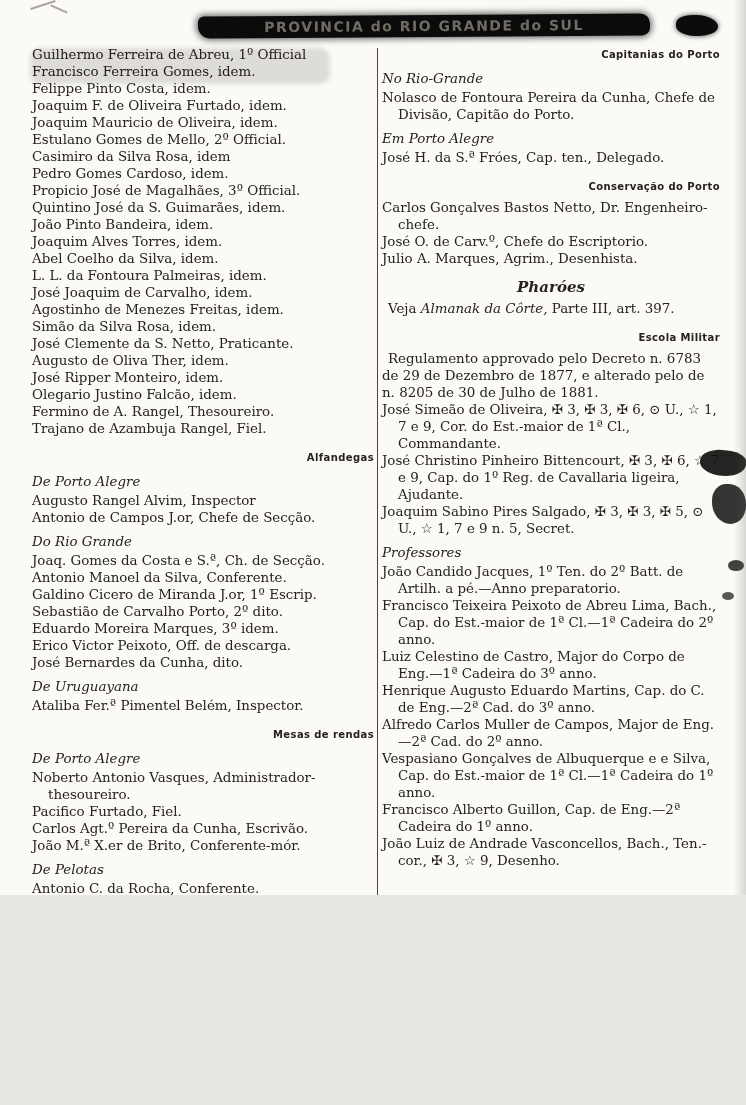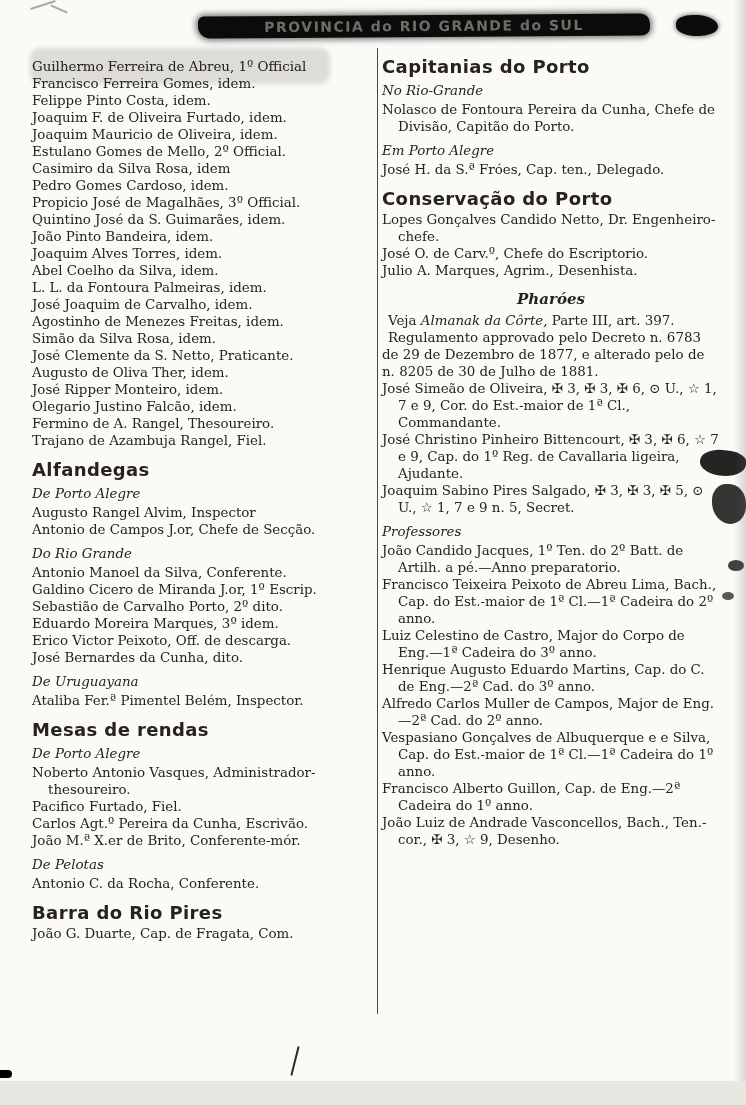--- a/index.html
+++ b/index.html
@@ -1,44 +1,44 @@
 <!DOCTYPE html>
 <html style="--paper: #fbfaf6; --ink: #26231e; --band: #0b0b0b;"><head>
 <meta charset="utf-8">
 <style>
   :root{
     --paper:#fbfaf6; --ink:#26231e; --band:#0b0b0b;
   }
   html,body{margin:0;padding:0;background:#e9e7e1;}
-  .page{position:relative;width:746px;height:1081px;background:var(--paper);overflow:hidden;
+  .page{position:relative;width:746px;height:895px;background:var(--paper);overflow:hidden;
         font-family:"DejaVu Serif","Liberation Serif",serif;color:var(--ink);}
   .edge-shade{position:absolute;right:0;top:0;width:12px;height:100%;
         background:linear-gradient(to left, rgba(90,90,90,.22), rgba(0,0,0,0));pointer-events:none;}
   
   .band{position:absolute;left:198px;top:15px;width:452px;height:22px;background:var(--band);
         border-radius:6px 10px 8px 12px;transform:rotate(-0.4deg);
         box-shadow:0 0 6px 2px rgba(0,0,0,.55);display:flex;align-items:center;justify-content:center;}
   .band .title{font-family:"DejaVu Sans","Liberation Sans",sans-serif;font-weight:700;
         font-size:14px;letter-spacing:1.5px;color:rgba(196,190,174,.55);white-space:nowrap;}
   .page-blot{position:absolute;left:676px;top:15px;width:42px;height:21px;background:#0c0c0c;
         border-radius:45% 55% 50% 48%;box-shadow:0 0 4px 1px rgba(0,0,0,.5);transform:rotate(2deg);}
   
   .columns{position:absolute;left:32px;top:46px;right:16px;display:flex;align-items:stretch;}
   .col{font-size:13.4px;line-height:17px;}
   .col-left{width:342px;}
   .divider{width:1px;background:#4a463f;margin:2px 4px 0 3px;min-height:966px;}
   .col-right{width:338px;}
   .blk{margin:0;}
   .blk.e{padding-left:16px;text-indent:-16px;}
   .blk.p{padding-left:0;text-indent:6px;}
-  .blk.h{font-family:"DejaVu Sans","Liberation Sans",sans-serif;font-weight:700;font-size:18px;
-         text-align:left;letter-spacing:.4px;margin:12px 0 4px;text-indent:0;}
+  .blk.h{font-family:"DejaVu Sans","Liberation Sans",sans-serif;font-weight:700;font-size:10px;
+         text-align:right;letter-spacing:.4px;margin:12px 0 4px;text-indent:0;}
   .blk.hi{font-weight:700;font-style:italic;font-size:15px;text-align:center;margin:12px 0 4px;}
   .blk.sh{font-style:italic;text-align:left;margin:7px 0 2px;}
-  .blk:first-child{margin-top:12px;}
+  .blk:first-child{margin-top:0;}
   .it{font-style:italic;}
   
   .overprint{position:absolute;left:30px;top:48px;width:300px;height:36px;
          background:rgba(15,12,8,.12);border-radius:10px;filter:blur(2px);pointer-events:none;}
   .blot{position:absolute;background:#121110;pointer-events:none;}
   .blot.b1{left:700px;top:450px;width:46px;height:26px;border-radius:55% 40% 60% 50%;opacity:.92;transform:rotate(8deg);}
   .blot.b2{left:712px;top:484px;width:34px;height:40px;border-radius:45% 55% 50% 60%;opacity:.85;}
   .blot.b3{left:728px;top:560px;width:16px;height:11px;border-radius:50%;opacity:.8;}
   .blot.b4{left:722px;top:592px;width:12px;height:8px;border-radius:50%;opacity:.7;}
   .slash-mark{position:absolute;left:294px;top:1046px;width:2px;height:30px;background:#2d2b28;transform:rotate(14deg);}
@@ -83,20 +83,21 @@
         <div class="blk e">Augusto de Oliva Ther, idem.</div>
         <div class="blk e">José Ripper Monteiro, idem.</div>
         <div class="blk e">Olegario Justino Falcão, idem.</div>
         <div class="blk e">Fermino de A. Rangel, Thesoureiro.</div>
         <div class="blk e">Trajano de Azambuja Rangel, Fiel.</div>
         <div class="blk h">Alfandegas</div>
         <div class="blk sh">De Porto Alegre</div>
         <div class="blk e">Augusto Rangel Alvim, Inspector</div>
         <div class="blk e">Antonio de Campos J.or, Chefe de Secção.</div>
         <div class="blk sh">Do Rio Grande</div>
+        <div class="blk e">Joaq. Gomes da Costa e S.ª, Ch. de Secção.</div>
         <div class="blk e">Antonio Manoel da Silva, Conferente.</div>
         <div class="blk e">Galdino Cicero de Miranda J.or, 1º Escrip.</div>
         <div class="blk e">Sebastião de Carvalho Porto, 2º dito.</div>
         <div class="blk e">Eduardo Moreira Marques, 3º idem.</div>
         <div class="blk e">Erico Victor Peixoto, Off. de descarga.</div>
         <div class="blk e">José Bernardes da Cunha, dito.</div>
         <div class="blk sh">De Uruguayana</div>
         <div class="blk e">Ataliba Fer.ª Pimentel Belém, Inspector.</div>
         <div class="blk h">Mesas de rendas</div>
         <div class="blk sh">De Porto Alegre</div>
@@ -110,25 +111,26 @@
         <div class="blk e">João G. Duarte, Cap. de Fragata, Com.</div>
       </div>
     <div class="divider"></div>
     <div class="col col-right">
         <div class="blk h">Capitanias do Porto</div>
         <div class="blk sh">No Rio-Grande</div>
         <div class="blk e">Nolasco de Fontoura Pereira da Cunha, Chefe de Divisão, Capitão do Porto.</div>
         <div class="blk sh">Em Porto Alegre</div>
         <div class="blk e">José H. da S.ª Fróes, Cap. ten., Delegado.</div>
         <div class="blk h">Conservação do Porto</div>
-        <div class="blk e">Lopes Gonçalves Candido Netto, Dr. Engenheiro-chefe.</div>
+        <div class="blk e">Carlos Gonçalves Bastos Netto, Dr. Engenheiro-chefe.</div>
         <div class="blk e">José O. de Carv.º, Chefe do Escriptorio.</div>
         <div class="blk e">Julio A. Marques, Agrim., Desenhista.</div>
         <div class="blk hi">Pharóes</div>
         <div class="blk p"><span>Veja </span><span class="it">Almanak da Côrte,</span><span> Parte III, art. 397.</span></div>
+        <div class="blk h">Escola Militar</div>
         <div class="blk p">Regulamento approvado pelo Decreto n. 6783 de 29 de Dezembro de 1877, e alterado pelo de n. 8205 de 30 de Julho de 1881.</div>
         <div class="blk e">José Simeão de Oliveira, ✠ 3, ✠ 3, ✠ 6, ⊙ U., ☆ 1, 7 e 9, Cor. do Est.-maior de 1ª Cl., Commandante.</div>
         <div class="blk e">José Christino Pinheiro Bittencourt, ✠ 3, ✠ 6, ☆ 7 e 9, Cap. do 1º Reg. de Cavallaria ligeira, Ajudante.</div>
         <div class="blk e">Joaquim Sabino Pires Salgado, ✠ 3, ✠ 3, ✠ 5, ⊙ U., ☆ 1, 7 e 9 n. 5, Secret.</div>
         <div class="blk sh">Professores</div>
         <div class="blk e">João Candido Jacques, 1º Ten. do 2º Batt. de Artilh. a pé.—Anno preparatorio.</div>
         <div class="blk e">Francisco Teixeira Peixoto de Abreu Lima, Bach., Cap. do Est.-maior de 1ª Cl.—1ª Cadeira do 2º anno.</div>
         <div class="blk e">Luiz Celestino de Castro, Major do Corpo de Eng.—1ª Cadeira do 3º anno.</div>
         <div class="blk e">Henrique Augusto Eduardo Martins, Cap. do C. de Eng.—2ª Cad. do 3º anno.</div>
         <div class="blk e">Alfredo Carlos Muller de Campos, Major de Eng.—2ª Cad. do 2º anno.</div>

